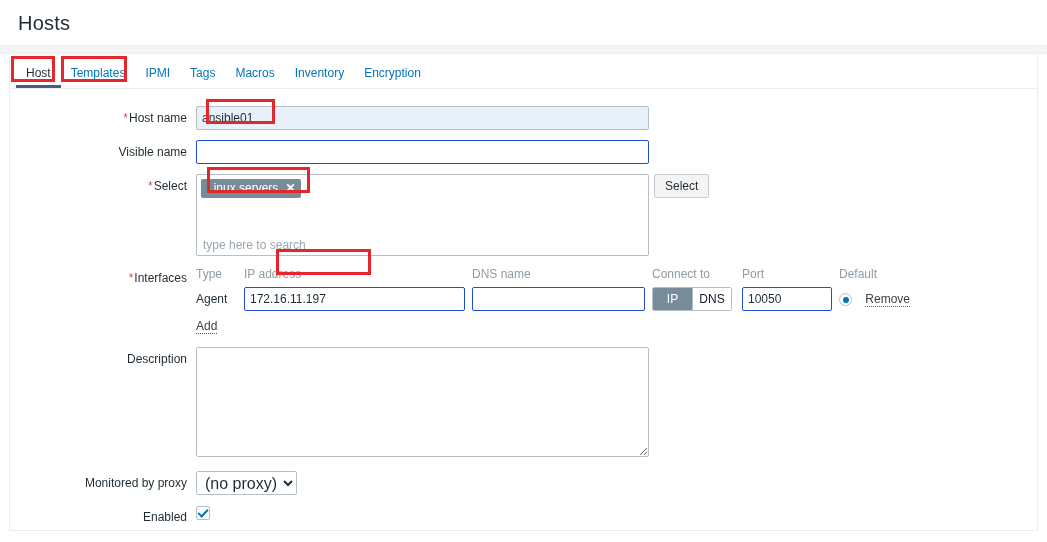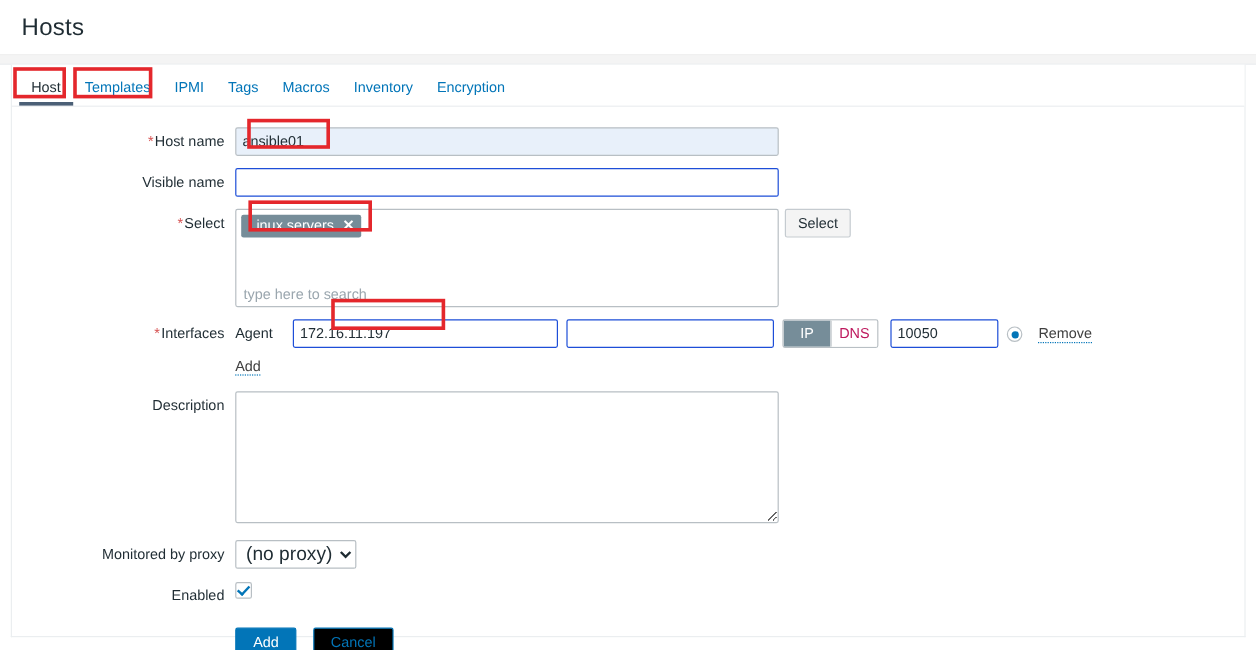--- a/index.html
+++ b/index.html
@@ -224,21 +224,21 @@
     overflow: hidden;
     height: 24px;
     box-sizing: border-box;
   }
   .toggle span {
     display: inline-flex;
     align-items: center;
     justify-content: center;
     width: 39px;
     font-size: 12px;
-    color: #be185d;
+    color: #0f172a;
     background: #ffffff;
     cursor: pointer;
     box-sizing: border-box;
   }
   .toggle span.on {
     background: #768d99;
     color: #ffffff;
   }
   .toggle span + span { border-left: 1px solid #b8bfc4; }
 
@@ -410,20 +410,28 @@
         <button class="btn-select">Select</button>
       </div>
     </div>
 
     <div class="row">
       <div class="label">
         <span class="req">*</span><span>Interfaces</span>
       </div>
       <div class="field">
 
+        <div class="iface-head">
+          <div class="c-type">Type</div>
+          <div class="c-ip">IP address</div>
+          <div class="c-dns">DNS name</div>
+          <div class="c-conn">Connect to</div>
+          <div class="c-port">Port</div>
+          <div class="c-def">Default</div>
+        </div>
 
         <div class="iface-row">
           <div class="c-type">Agent</div>
           <div class="c-ip">
             <input class="txt ip" type="text" value="172.16.11.197" style="">
           </div>
           <div class="c-dns">
             <input class="txt dns" type="text" value="" style="">
           </div>
           <div class="c-conn">

